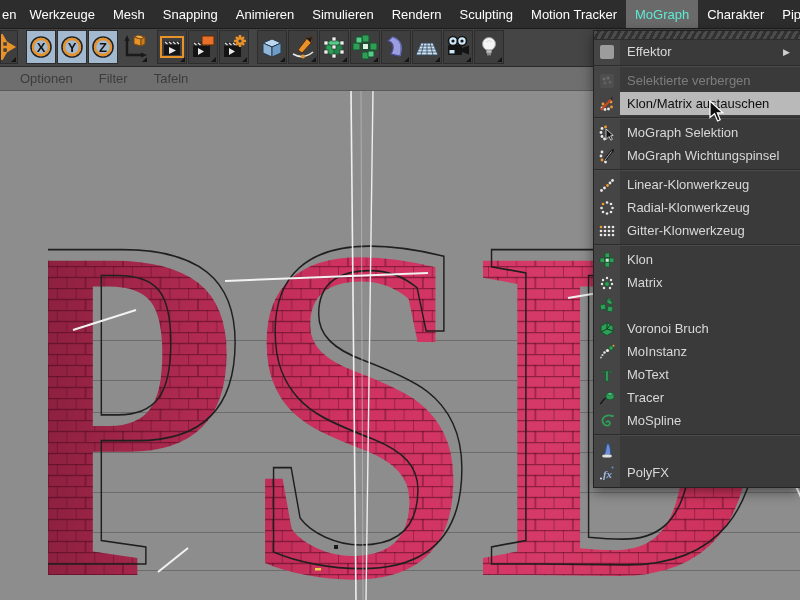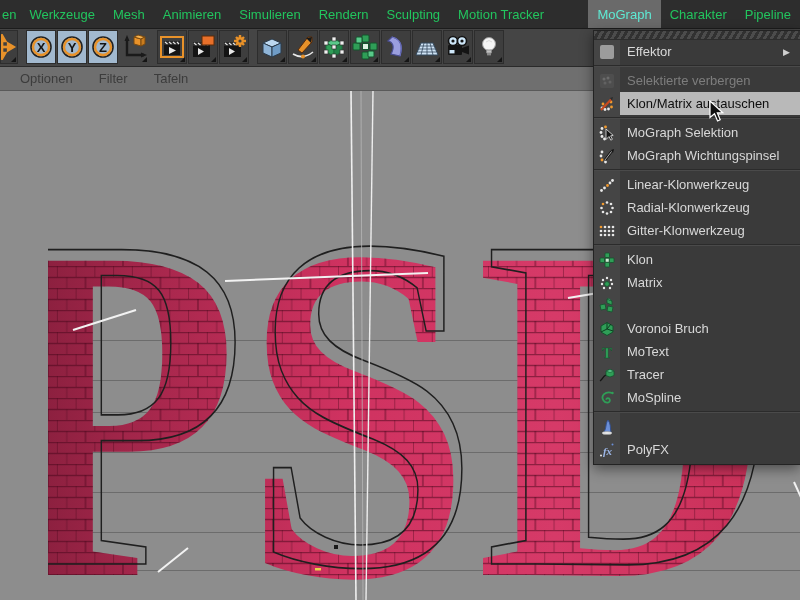--- a/index.html
+++ b/index.html
@@ -5,21 +5,21 @@
   html,body{margin:0;padding:0;}
   body{width:800px;height:600px;overflow:hidden;position:relative;
        font-family:"Liberation Sans",sans-serif;background:#8d8d8d;
        -webkit-font-smoothing:antialiased;}
 
   
   .menubar{position:absolute;left:0;top:0;width:800px;height:28px;
            background:#2d2d2d;border-bottom:1px solid #1c1c1c;
            display:flex;align-items:stretch;z-index:10;}
   .mb-item{display:flex;align-items:center;padding:0 9px;
-           color:#22c55e;font-size:13px;cursor:default;white-space:nowrap;}
+           color:#ffffff;font-size:13px;cursor:default;white-space:nowrap;}
   .mb-item.partial{padding:0 4px 0 2px;}
   .mb-item.active{background:#6a6a6a;color:#5eead4;}
   .mb-item.push{margin-left:auto;}
 
   
   .toolbar{position:absolute;left:0;top:28px;width:800px;height:38px;
            background:#454545;border-bottom:1px solid #2a2a2a;
            display:flex;align-items:center;z-index:5;}
   .tgroup{display:flex;margin-left:7px;}
   .tgroup.first{margin-left:0;}
@@ -65,20 +65,21 @@
   
   .cursor{position:absolute;left:709px;top:100px;z-index:40;pointer-events:none;}
 </style>
 </head>
 <body>
 
 <div class="menubar">
   <div class="mb-item partial">en</div>
   <div class="mb-item">Werkzeuge</div>
   <div class="mb-item">Mesh</div>
+  <div class="mb-item">Snapping</div>
   <div class="mb-item">Animieren</div>
   <div class="mb-item">Simulieren</div>
   <div class="mb-item">Rendern</div>
   <div class="mb-item">Sculpting</div>
   <div class="mb-item">Motion Tracker</div>
   <div class="mb-item active push">MoGraph</div>
   <div class="mb-item">Charakter</div>
   <div class="mb-item">Pipeline</div>
 </div>
 
@@ -490,20 +491,33 @@
   <div class="mi">
     <span class="mi-icon">
       <svg width="16" height="16" viewBox="0 0 16 16">
         <polygon points="8,1.5 14,5 14,11 8,14.5 2,11 2,5" fill="#2f9e57" stroke="#14532d" stroke-width="1"></polygon>
         <path d="M8 1.5 L8 8 L2 11 M8 8 L14 10 M8 8 L12 3" stroke="#0e3d20" stroke-width="1" fill="none"></path>
       </svg>
     </span>
     <span class="mi-label">Voronoi Bruch</span>
   </div>
 
+  <div class="mi">
+    <span class="mi-icon">
+      <svg width="16" height="16" viewBox="0 0 16 16">
+        <circle cx="2" cy="13.5" r="0.9" fill="#cfcfcf"></circle>
+          <circle cx="3.5" cy="11" r="1.1" fill="#d8d8d8"></circle>
+        <circle cx="5.5" cy="8.5" r="1.3" fill="#e2e2e2"></circle>
+          <circle cx="8.5" cy="6.5" r="1.6" fill="#ececec"></circle>
+        <circle cx="12" cy="4" r="2.2" fill="#2f9e57" stroke="#14532d" stroke-width=".8"></circle>
+        <circle cx="14.5" cy="1.8" r="1" fill="#f29a2e"></circle>
+      </svg>
+    </span>
+    <span class="mi-label">MoInstanz</span>
+  </div>
 
   <div class="mi">
     <span class="mi-icon">
       <svg width="16" height="16" viewBox="0 0 16 16">
         <text x="8" y="13.5" text-anchor="middle" font-family="Liberation Serif, serif" font-weight="bold" font-size="15" fill="#2f9e57" stroke="#14532d" stroke-width=".4">T</text>
       </svg>
     </span>
     <span class="mi-label">MoText</span>
   </div>
 

